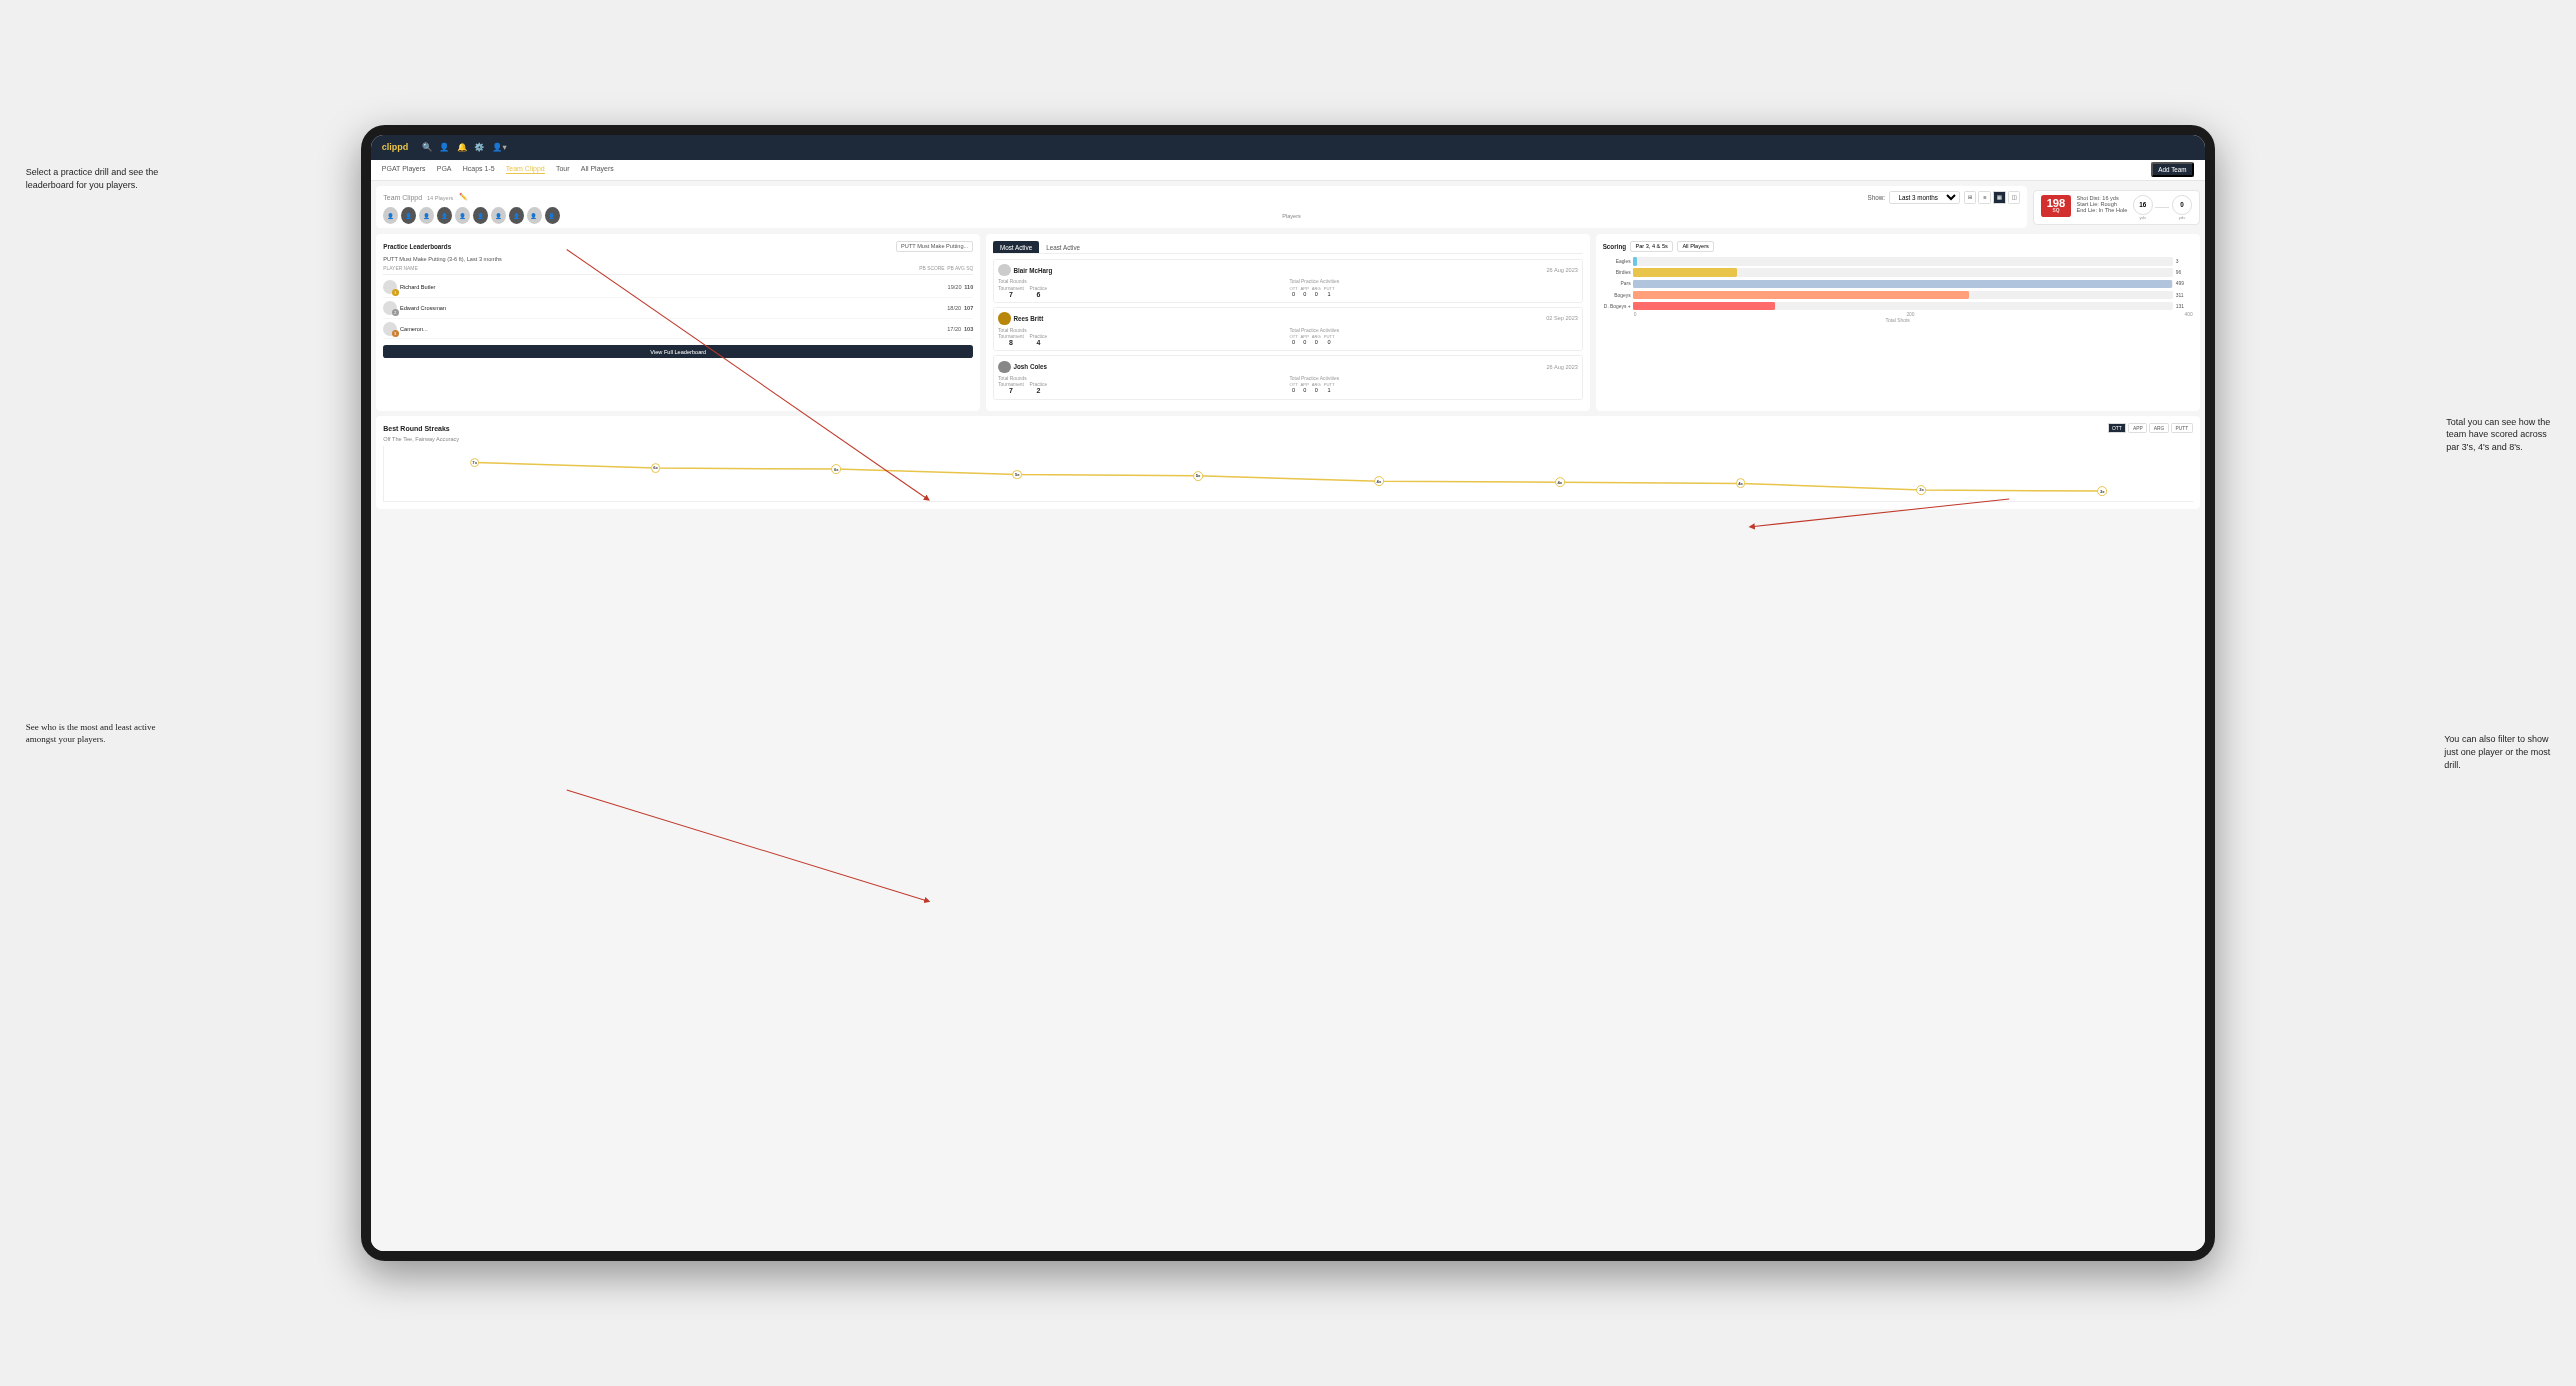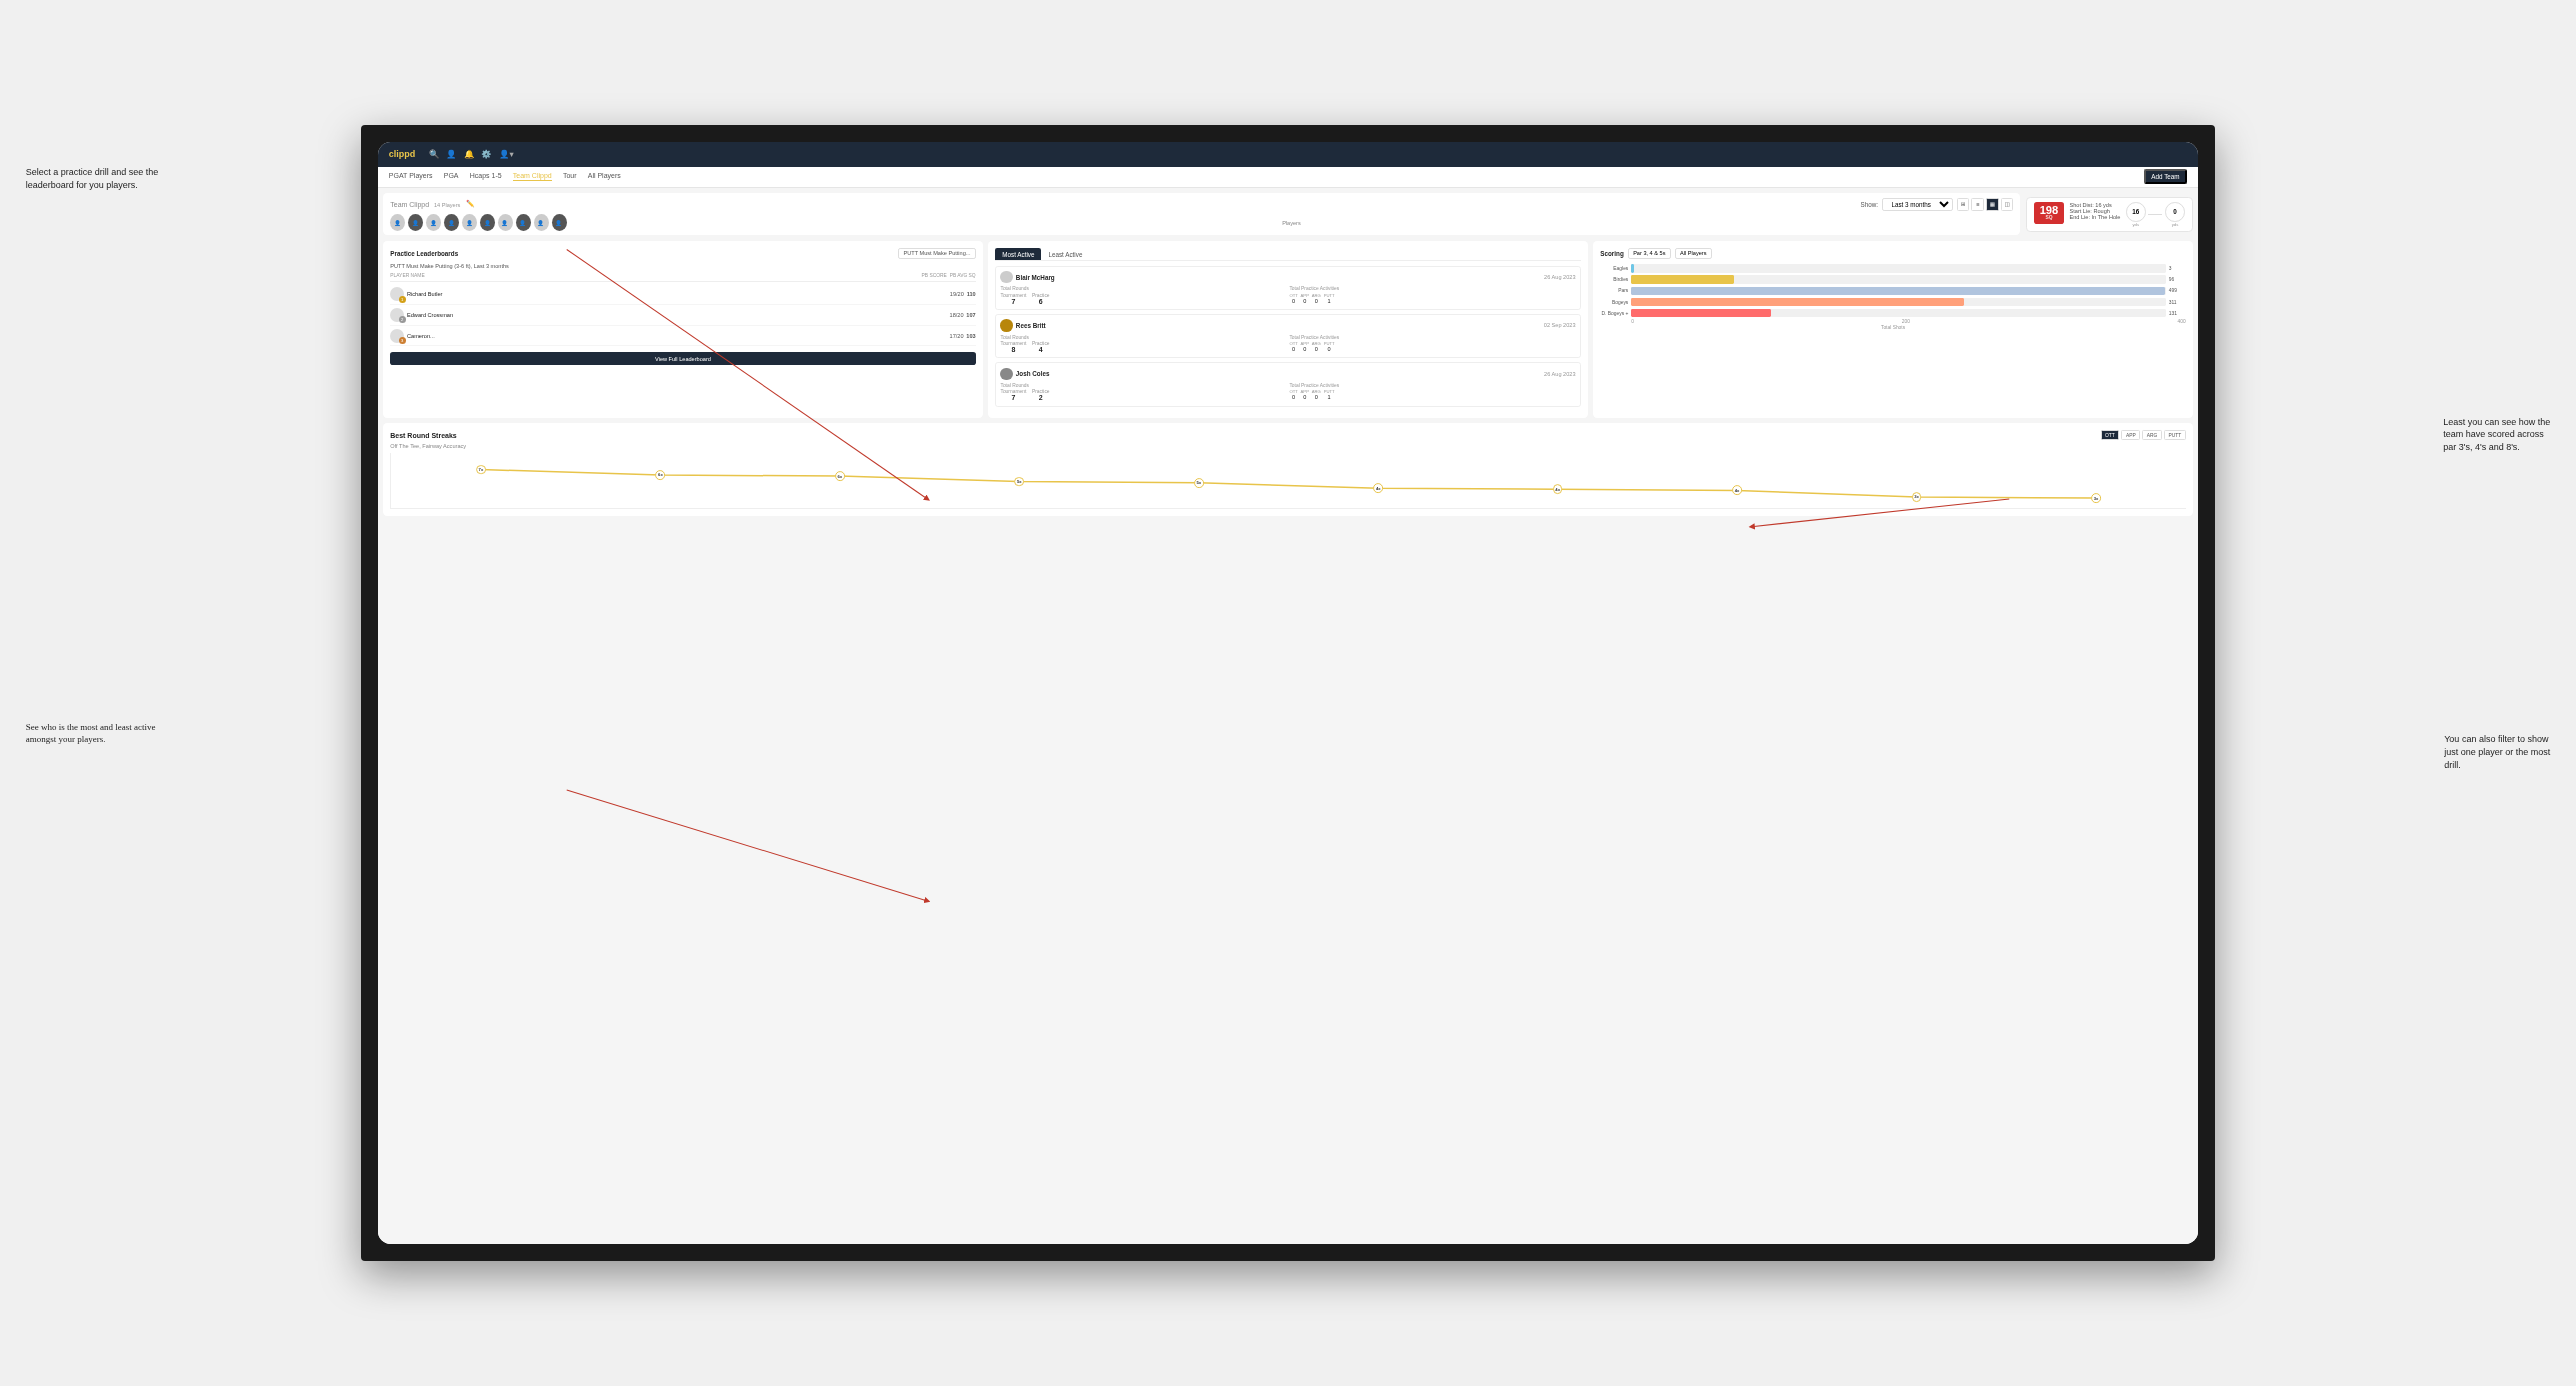--- a/index.html
+++ b/index.html
@@ -41,23 +41,23 @@
       position: absolute;
       pointer-events: none;
     }
 
     
     .tablet {
       position: relative;
       width: 72%;
       height: 82%;
       background: #1a1a1a;
-      border-radius: 4px;
+      border-radius: 24px;
       box-shadow: 0 14px 42px rgba(0,0,0,0.4);
-      padding: 17px;
+      padding: 10px;
       display: flex;
       flex-direction: column;
     }
 
     .tablet-screen {
       background: #fff;
       border-radius: 12.6px;
       flex: 1;
       overflow: hidden;
       display: flex;
@@ -611,21 +611,21 @@
 
   <div class="annotation annotation-tl">
     <span>Select a practice drill and see the leaderboard for you players.</span>
   </div>
 
   <div class="annotation annotation-bl">
     <span>See who is the most and least active amongst your players.</span>
   </div>
 
   <div class="annotation annotation-tr">
-    <span>Least you can see how the</span><br>
+    <span>Total you can see how the</span><br>
     <span>team have scored across</span><br>
     <span>par 3's, 4's and 8's.</span>
   </div>
 
   <div class="annotation annotation-br">
     <br>
     <span>You can also filter to show</span><br>
     <span>just one player or the most</span><br>
     <span>drill.</span>
   </div>

